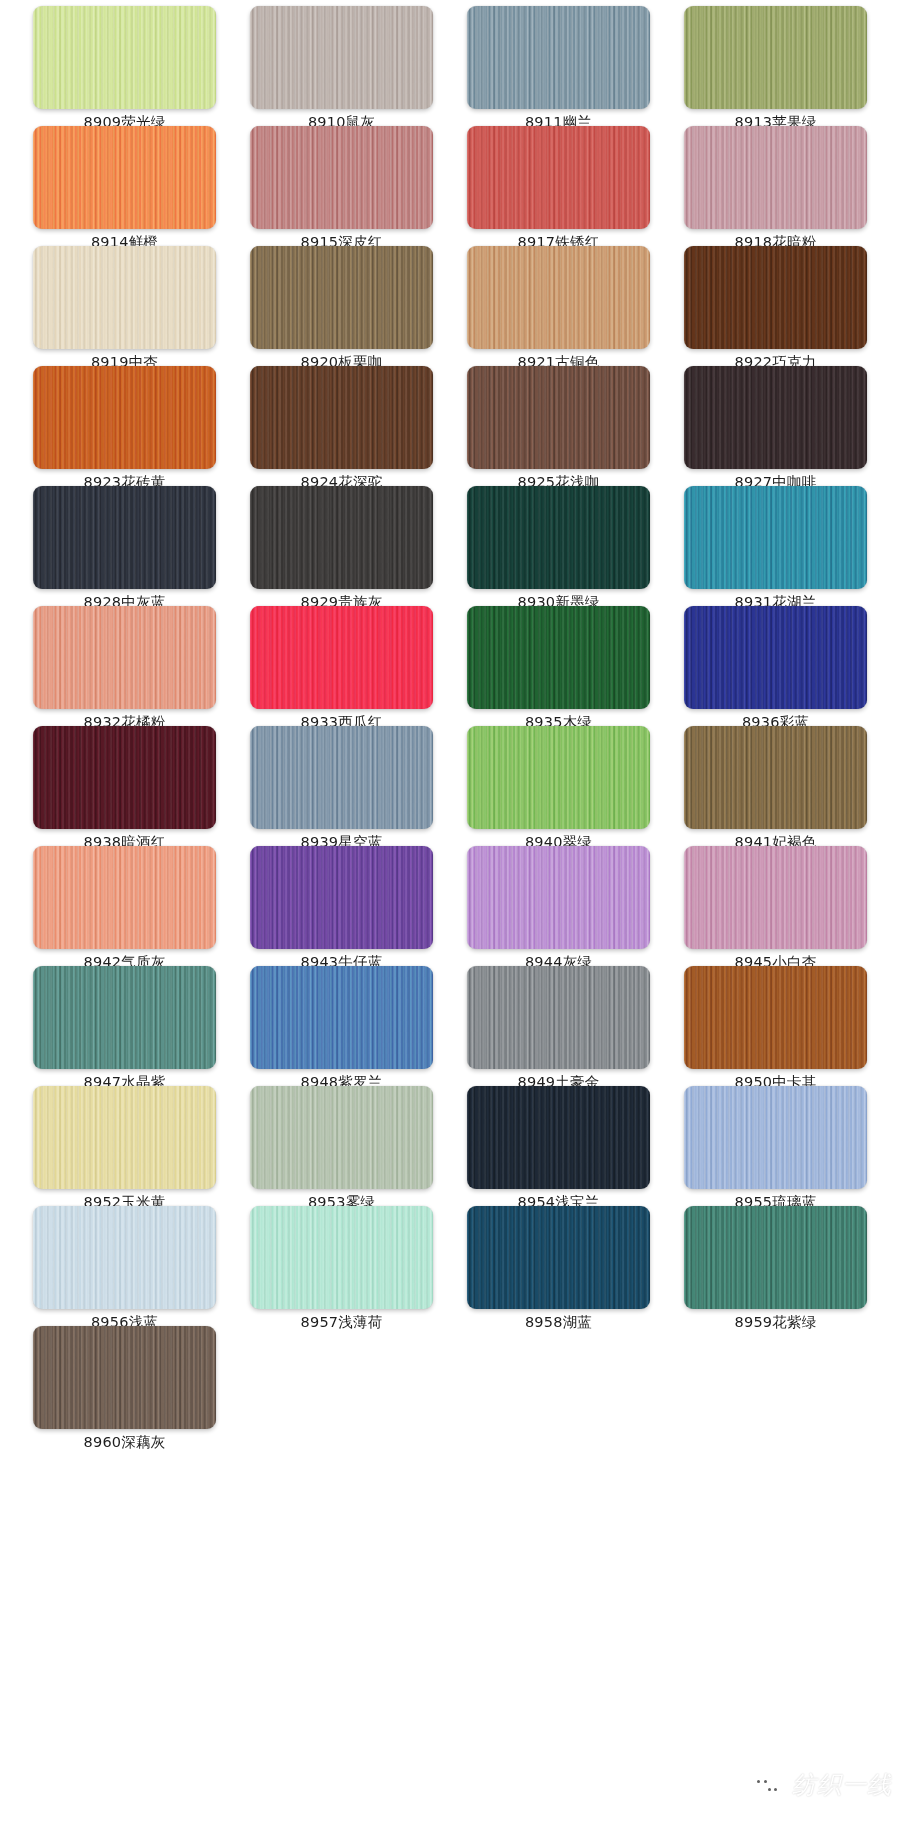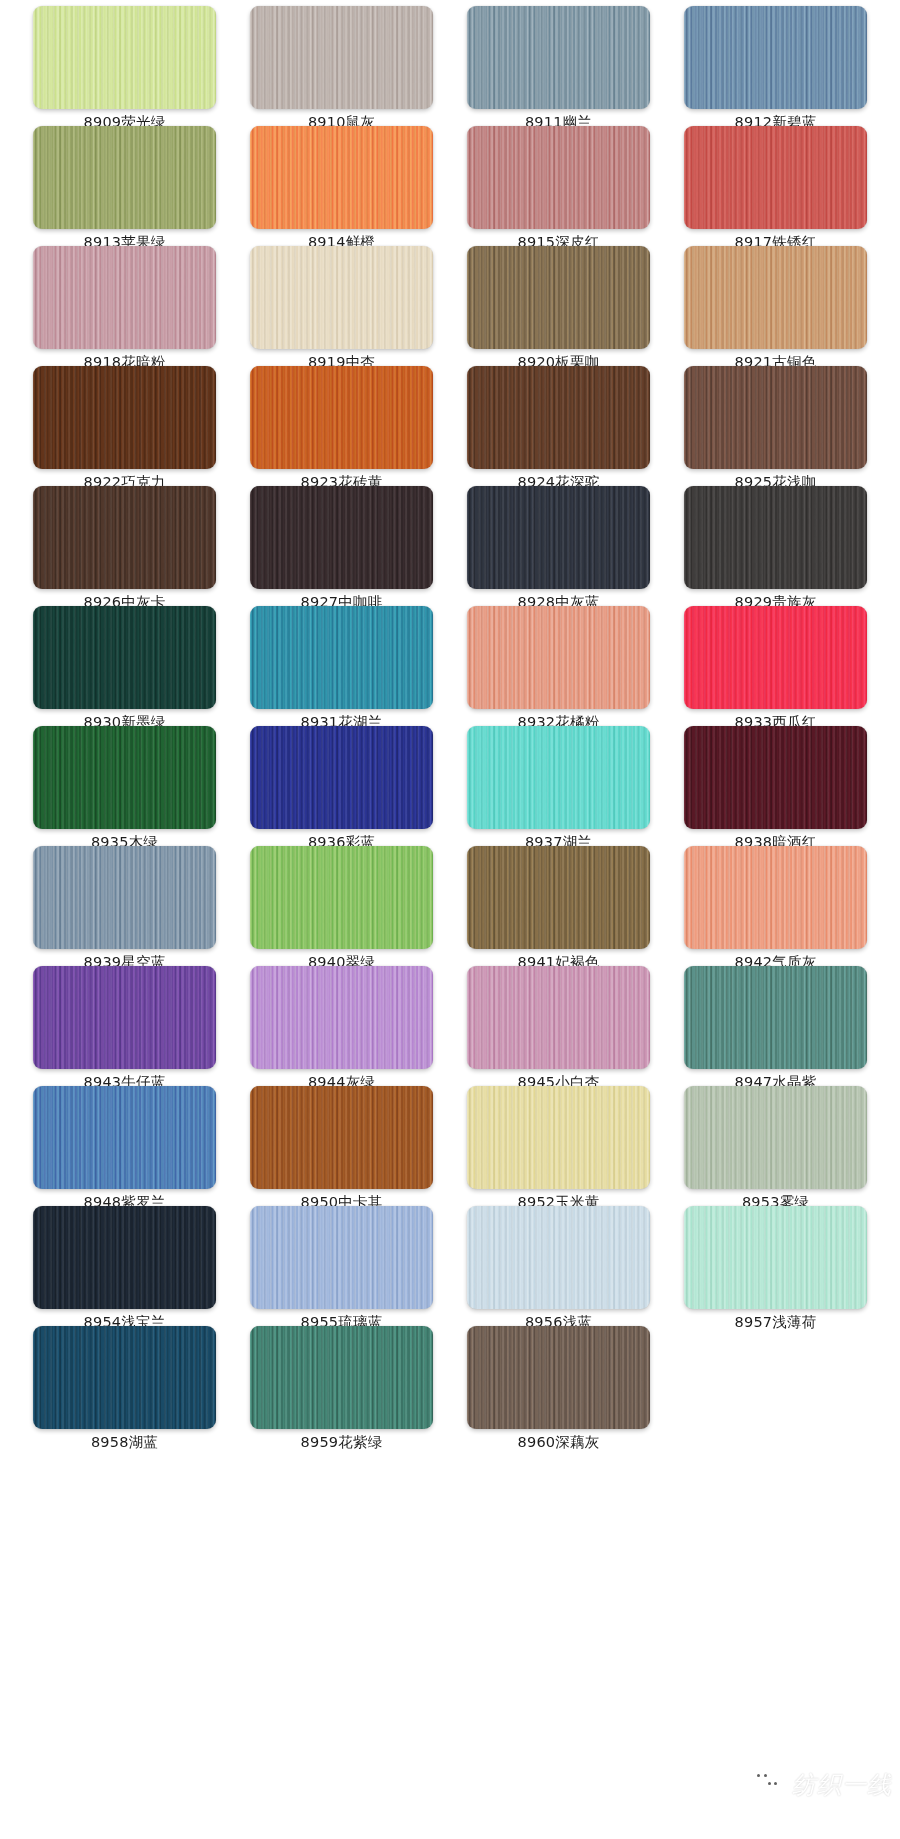--- a/index.html
+++ b/index.html
@@ -101,21 +101,21 @@
     text-align: right;
     font-family: "DejaVu Sans", "Liberation Sans", sans-serif;
   }
 
   
   #watermark {
     position: absolute;
     right: 8px;
     bottom: 38px;
     display: flex;
-    align-items: flex-start;
+    align-items: flex-end;
     gap: 6px;
     opacity: 0.80;
     pointer-events: none;
   }
   #watermark .wm-logo {
     width: 34px;
     height: 26px;
     position: relative;
     flex: none;
   }
@@ -158,24 +158,20 @@
     </div>
     <div class="swatch-cell">
       <div class="swatch-chip" style="background: rgb(189, 178, 172);"></div>
       <div class="swatch-label">8910鼠灰</div>
     </div>
     <div class="swatch-cell">
       <div class="swatch-chip" style="background: rgb(128, 152, 166);"></div>
       <div class="swatch-label">8911幽兰</div>
     </div>
     <div class="swatch-cell">
-      <div class="swatch-chip" style="background: rgb(107, 140, 171);"></div>
-      <div class="swatch-label">8912新碧蓝</div>
-    </div>
-    <div class="swatch-cell">
       <div class="swatch-chip" style="background: rgb(154, 167, 104);"></div>
       <div class="swatch-label">8913苹果绿</div>
     </div>
     <div class="swatch-cell">
       <div class="swatch-chip" style="background: rgb(245, 136, 76);"></div>
       <div class="swatch-label">8914鲜橙</div>
     </div>
     <div class="swatch-cell">
       <div class="swatch-chip" style="background: rgb(192, 129, 128);"></div>
       <div class="swatch-label">8915深皮红</div>
@@ -210,24 +206,20 @@
     </div>
     <div class="swatch-cell">
       <div class="swatch-chip" style="background: rgb(94, 58, 38);"></div>
       <div class="swatch-label">8924花深驼</div>
     </div>
     <div class="swatch-cell">
       <div class="swatch-chip" style="background: rgb(107, 74, 61);"></div>
       <div class="swatch-label">8925花浅咖</div>
     </div>
     <div class="swatch-cell">
-      <div class="swatch-chip" style="background: rgb(74, 51, 40);"></div>
-      <div class="swatch-label">8926中灰卡</div>
-    </div>
-    <div class="swatch-cell">
       <div class="swatch-chip" style="background: rgb(52, 40, 42);"></div>
       <div class="swatch-label">8927中咖啡</div>
     </div>
     <div class="swatch-cell">
       <div class="swatch-chip" style="background: rgb(44, 49, 60);"></div>
       <div class="swatch-label">8928中灰蓝</div>
     </div>
     <div class="swatch-cell">
       <div class="swatch-chip" style="background: rgb(58, 56, 55);"></div>
       <div class="swatch-label">8929贵族灰</div>
@@ -250,24 +242,20 @@
     </div>
     <div class="swatch-cell">
       <div class="swatch-chip" style="background: rgb(29, 92, 46);"></div>
       <div class="swatch-label">8935木绿</div>
     </div>
     <div class="swatch-cell">
       <div class="swatch-chip" style="background: rgb(39, 48, 138);"></div>
       <div class="swatch-label">8936彩蓝</div>
     </div>
     <div class="swatch-cell">
-      <div class="swatch-chip" style="background: rgb(98, 218, 206);"></div>
-      <div class="swatch-label">8937湖兰</div>
-    </div>
-    <div class="swatch-cell">
       <div class="swatch-chip" style="background: rgb(81, 22, 34);"></div>
       <div class="swatch-label">8938暗酒红</div>
     </div>
     <div class="swatch-cell">
       <div class="swatch-chip" style="background: rgb(126, 148, 168);"></div>
       <div class="swatch-label">8939星空蓝</div>
     </div>
     <div class="swatch-cell">
       <div class="swatch-chip" style="background: rgb(133, 194, 96);"></div>
       <div class="swatch-label">8940翠绿</div>
@@ -292,20 +280,24 @@
       <div class="swatch-chip" style="background: rgb(204, 149, 180);"></div>
       <div class="swatch-label">8945小白杏</div>
     </div>
     <div class="swatch-cell">
       <div class="swatch-chip" style="background: rgb(84, 136, 127);"></div>
       <div class="swatch-label">8947水晶紫</div>
     </div>
     <div class="swatch-cell">
       <div class="swatch-chip" style="background: rgb(75, 122, 181);"></div>
       <div class="swatch-label">8948紫罗兰</div>
+    </div>
+    <div class="swatch-cell">
+      <div class="swatch-chip" style="background: rgb(131, 136, 140);"></div>
+      <div class="swatch-label">8949土豪金</div>
     </div>
     <div class="swatch-cell">
       <div class="swatch-chip" style="background: rgb(156, 84, 35);"></div>
       <div class="swatch-label">8950中卡其</div>
     </div>
     <div class="swatch-cell">
       <div class="swatch-chip" style="background: rgb(231, 221, 162);"></div>
       <div class="swatch-label">8952玉米黄</div>
     </div>
     <div class="swatch-cell">

